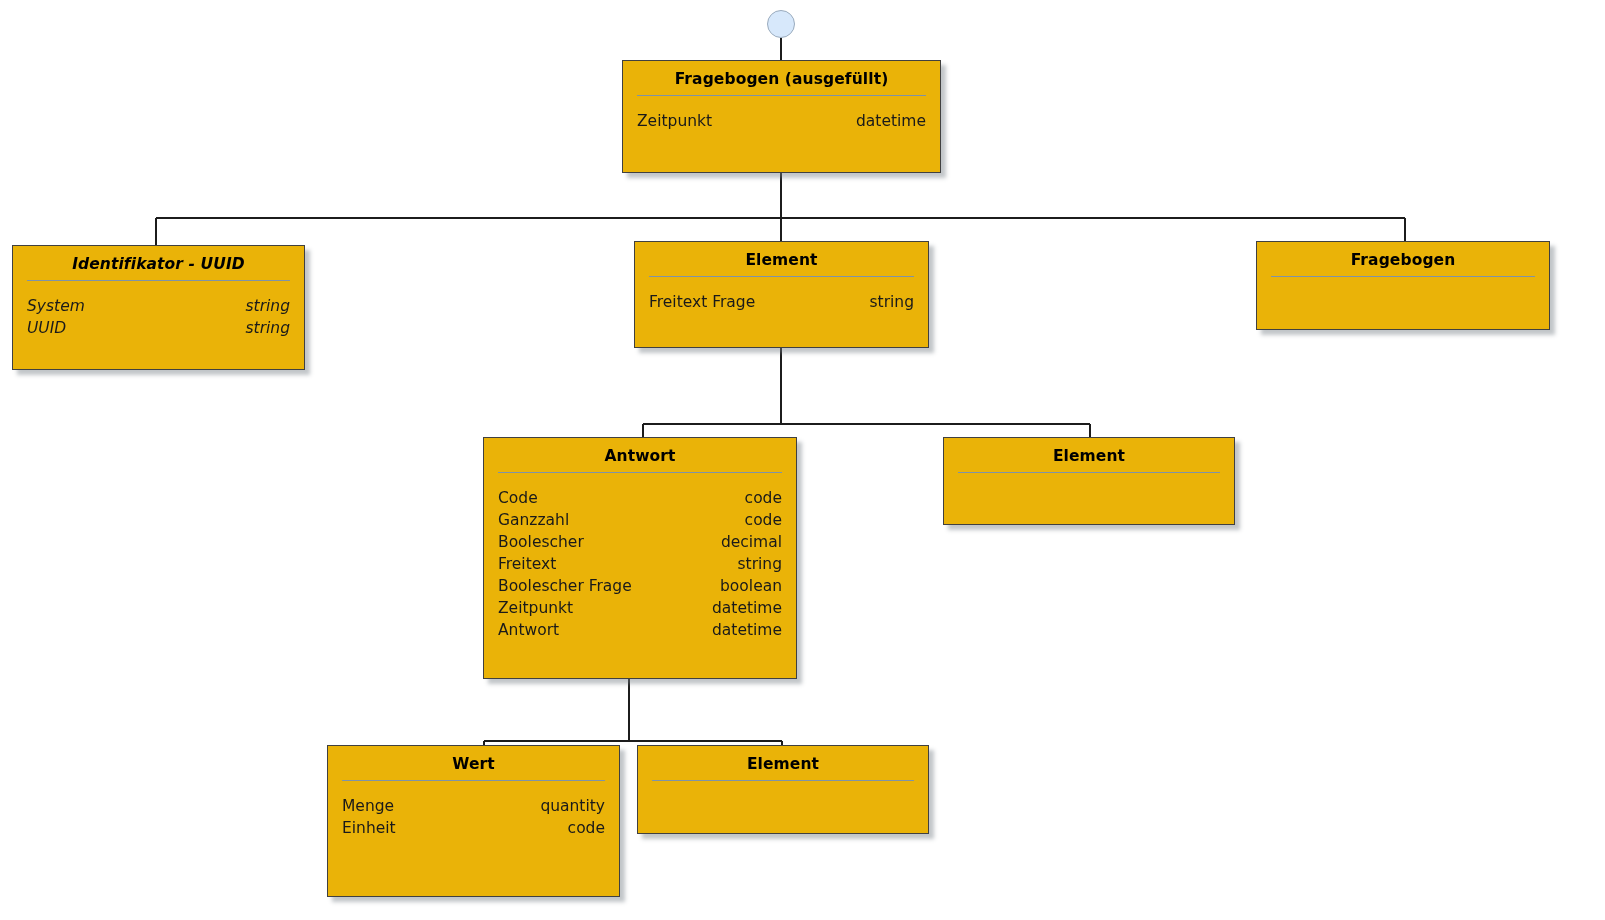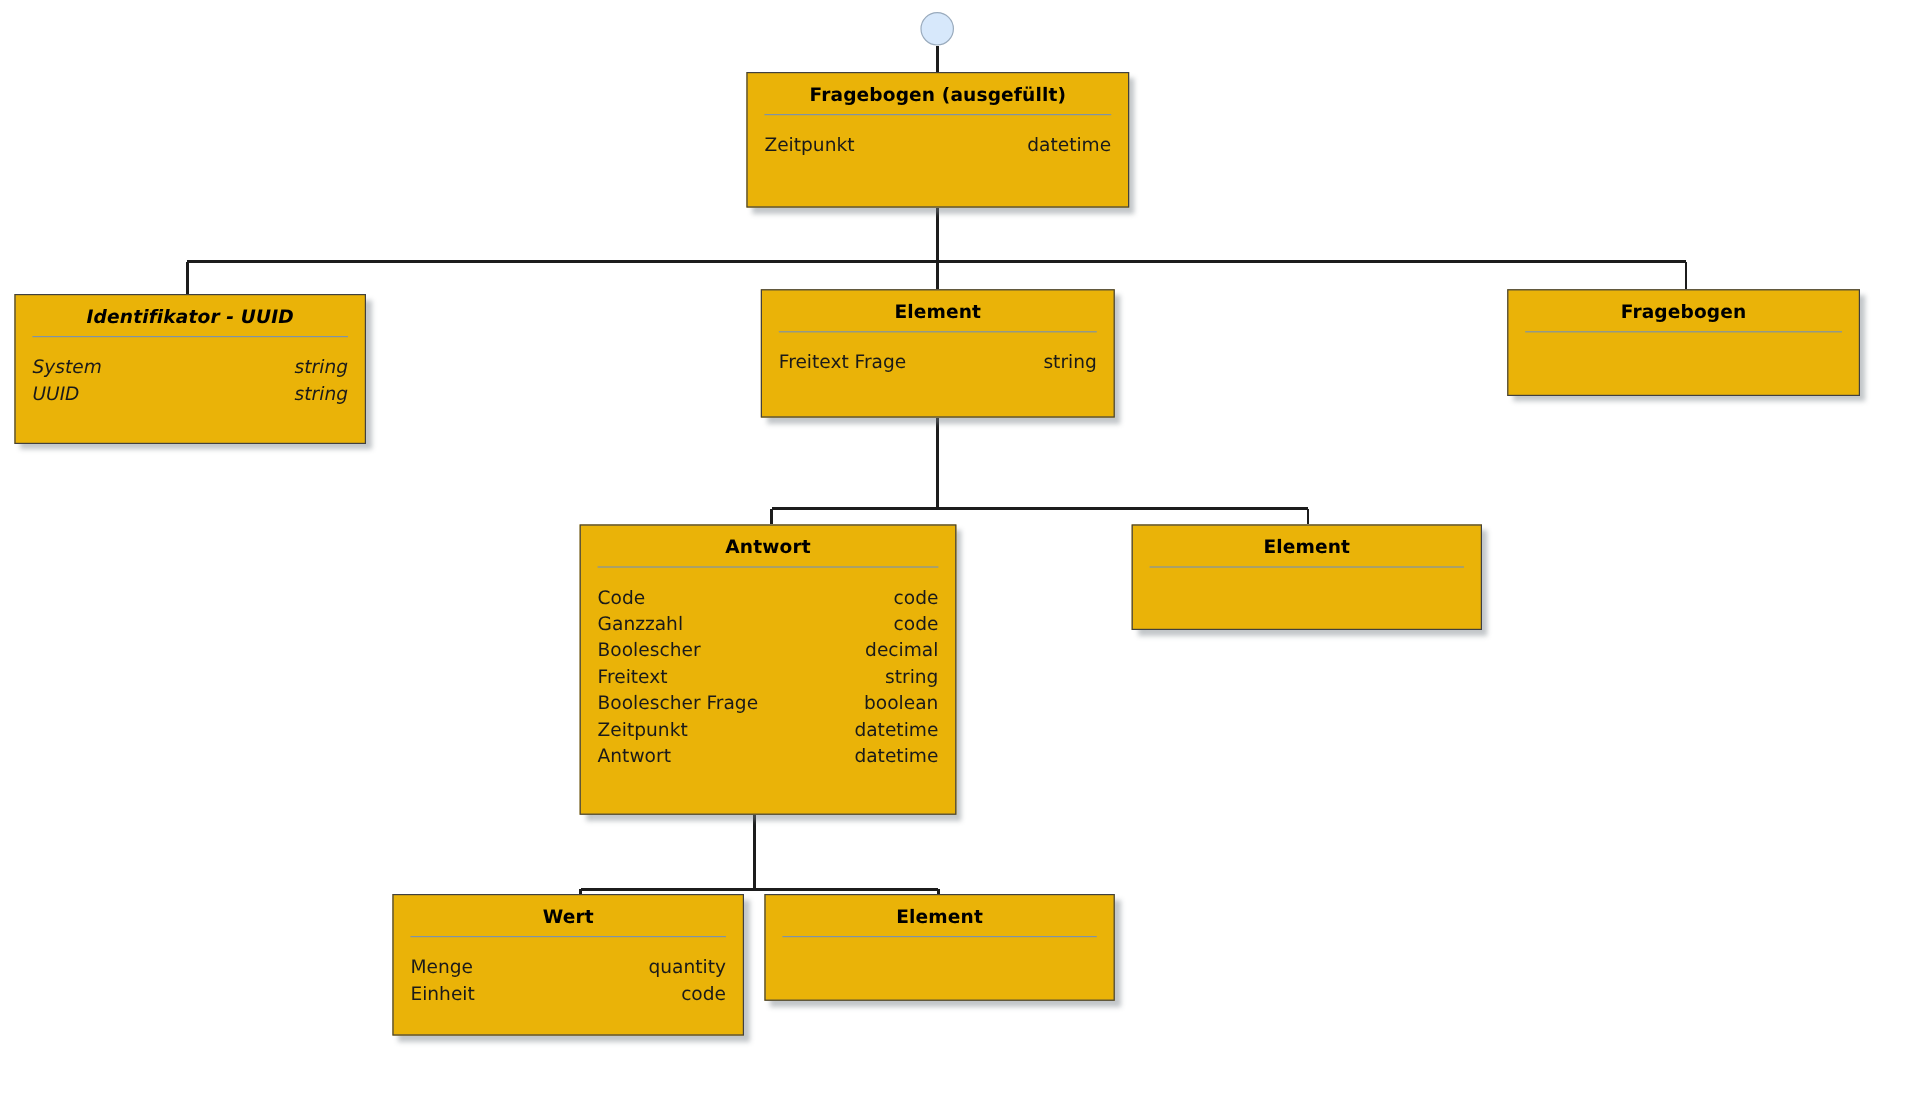--- a/index.html
+++ b/index.html
@@ -179,21 +179,21 @@
       </div>
     </div>
   </div>
 
   <div class="uml-class" style="left:943px; top:437px; width:292px; height:88px;">
     <div class="class-title">Element</div>
     <div class="title-rule"></div>
     <div class="attr-list empty"></div>
   </div>
 
-  <div class="uml-class" style="left:327px; top:745px; width:293px; height:118px;">
+  <div class="uml-class" style="left:327px; top:745px; width:293px; height:152px;">
     <div class="class-title">Wert</div>
     <div class="title-rule"></div>
     <div class="attr-list">
       <div class="attr-row">
         <span class="attr-name">Menge</span>
         <span class="attr-type">quantity</span>
       </div>
       <div class="attr-row">
         <span class="attr-name">Einheit</span>
         <span class="attr-type">code</span>

